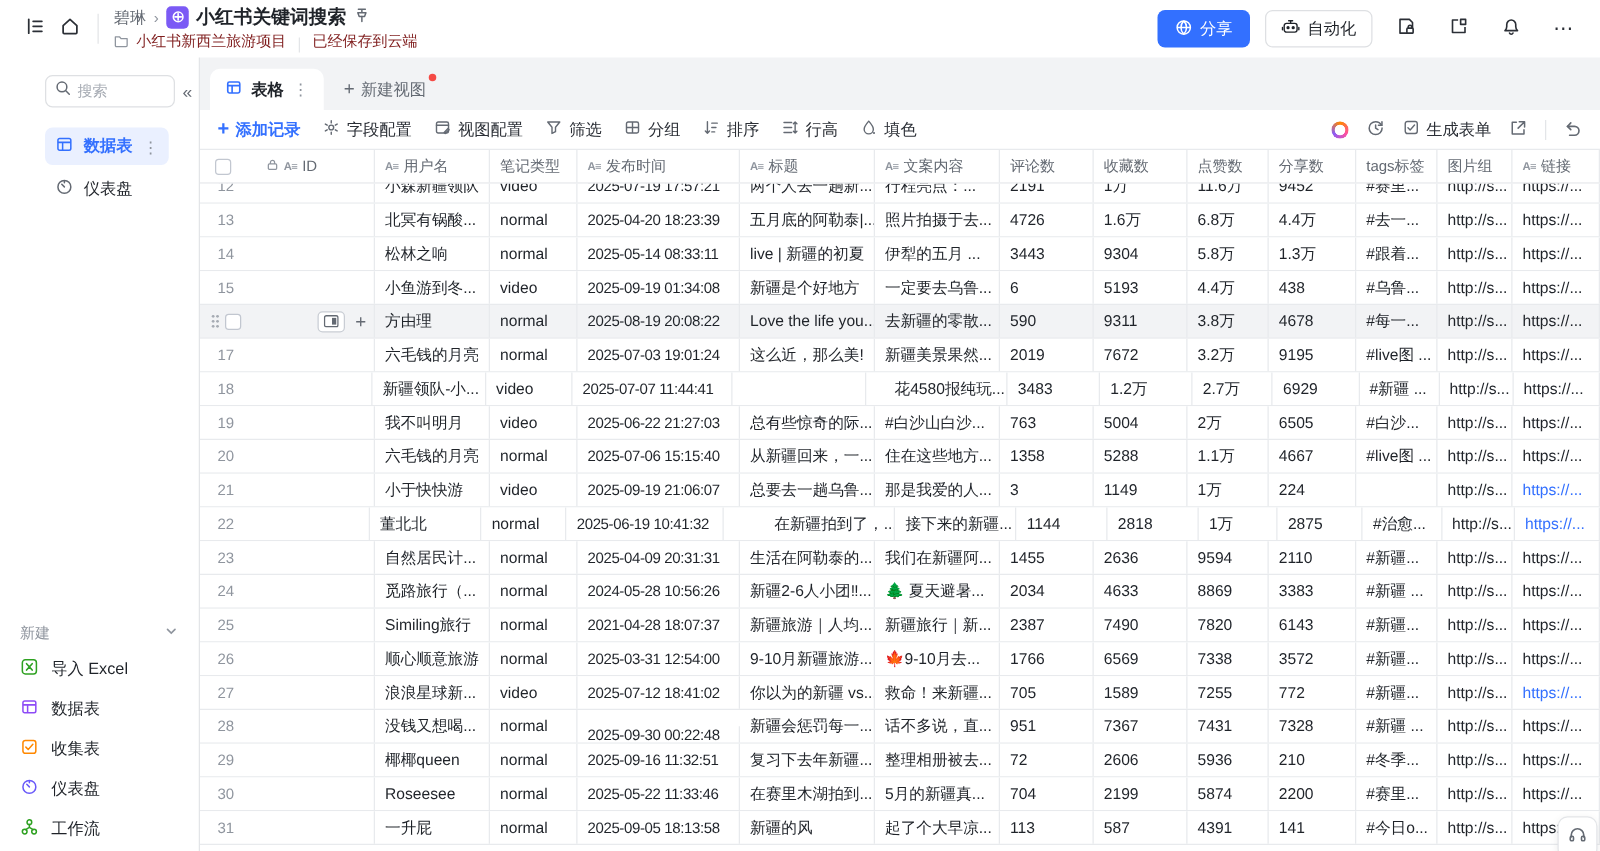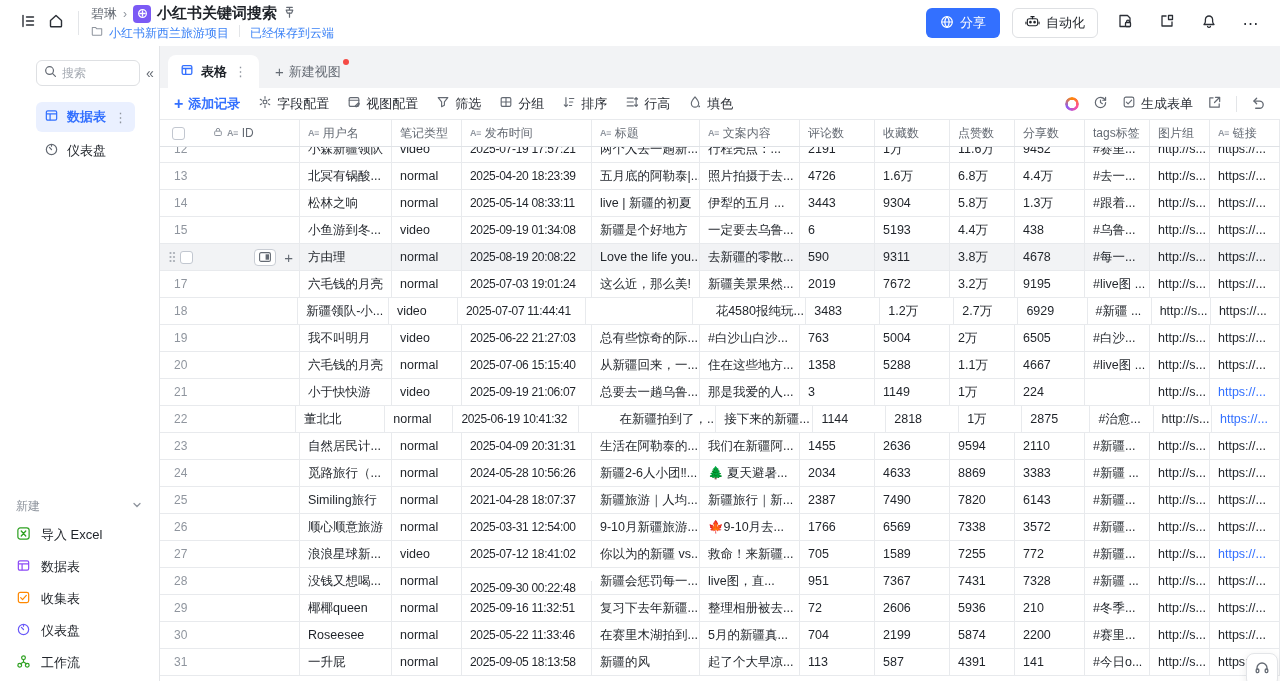--- a/index.html
+++ b/index.html
@@ -12,21 +12,21 @@
     display:flex; align-items:center; padding:0 14px; }
   .tb-iconbtn { width:28px; height:28px; display:flex; align-items:center; justify-content:center;
     border-radius:6px; color:#2b2f36; cursor:pointer; }
   .tb-divider { width:1px; height:24px; background:#e3e5e8; margin:0 12px 0 8px; }
   .crumbwrap { display:flex; flex-direction:column; justify-content:center; gap:2px; }
   .crumb { display:flex; align-items:center; gap:6px; font-size:13px; color:#646a73; }
   .crumb .title { font-size:15px; font-weight:700; color:#1f2329; }
   .crumb .gt { color:#8f959e; font-size:12px; }
   .doc-badge { width:18px; height:18px; border-radius:4px; background:#7b5af5; display:flex;
     align-items:center; justify-content:center; }
-  .subline { display:flex; align-items:flex-start; gap:6px; font-size:12px; color:#3b82f6; }
+  .subline { display:flex; align-items:flex-end; gap:6px; font-size:12px; color:#7f1d1d; }
   .subline .sep { width:1px; height:12px; background:#e3e5e8; margin:0 4px; }
   .topbar-right { margin-left:auto; display:flex; align-items:center; gap:12px; }
   .btn-share { display:flex; align-items:center; gap:6px; background:#3370ff; color:#fff;
     font-size:13px; height:30px; padding:0 14px; border-radius:6px; border:none; cursor:pointer; }
   .btn-auto { display:flex; align-items:center; gap:6px; background:#fff; color:#1f2329;
     font-size:13px; height:30px; padding:0 12px; border-radius:6px; border:1px solid #dee0e3; cursor:pointer; }
   .tb-ico { width:30px; height:30px; display:flex; align-items:center; justify-content:center;
     border-radius:6px; cursor:pointer; color:#2b2f36; }
 
   
@@ -763,21 +763,21 @@
             <div class="tcell link blue" style="width: 70px;">https://...</div>
           </div>
           <div class="trow">
             <div class="tcell first" style="width: 140px;">
               <span class="rownum">28</span>
             </div>
             <div class="tcell user" style="width: 92px;">没钱又想喝...</div>
             <div class="tcell type" style="width: 70px;">normal</div>
             <div class="tcell time" style="width: 130px; margin-top: 13px;">2025-09-30 00:22:48</div>
             <div class="tcell title" style="width: 108px;">新疆会惩罚每一...</div>
-            <div class="tcell content" style="width: 100px;">live图，直...</div>
+            <div class="tcell content" style="width: 100px;">话不多说，直...</div>
             <div class="tcell comments" style="width: 75px;">951</div>
             <div class="tcell favs" style="width: 75px;">7367</div>
             <div class="tcell likes" style="width: 65px;">7431</div>
             <div class="tcell shares" style="width: 70px;">7328</div>
             <div class="tcell tags" style="width: 65px;">#新疆 ...</div>
             <div class="tcell images" style="width: 60px;">http://s...</div>
             <div class="tcell link" style="width: 70px;">https://...</div>
           </div>
           <div class="trow">
             <div class="tcell first" style="width: 140px;">

